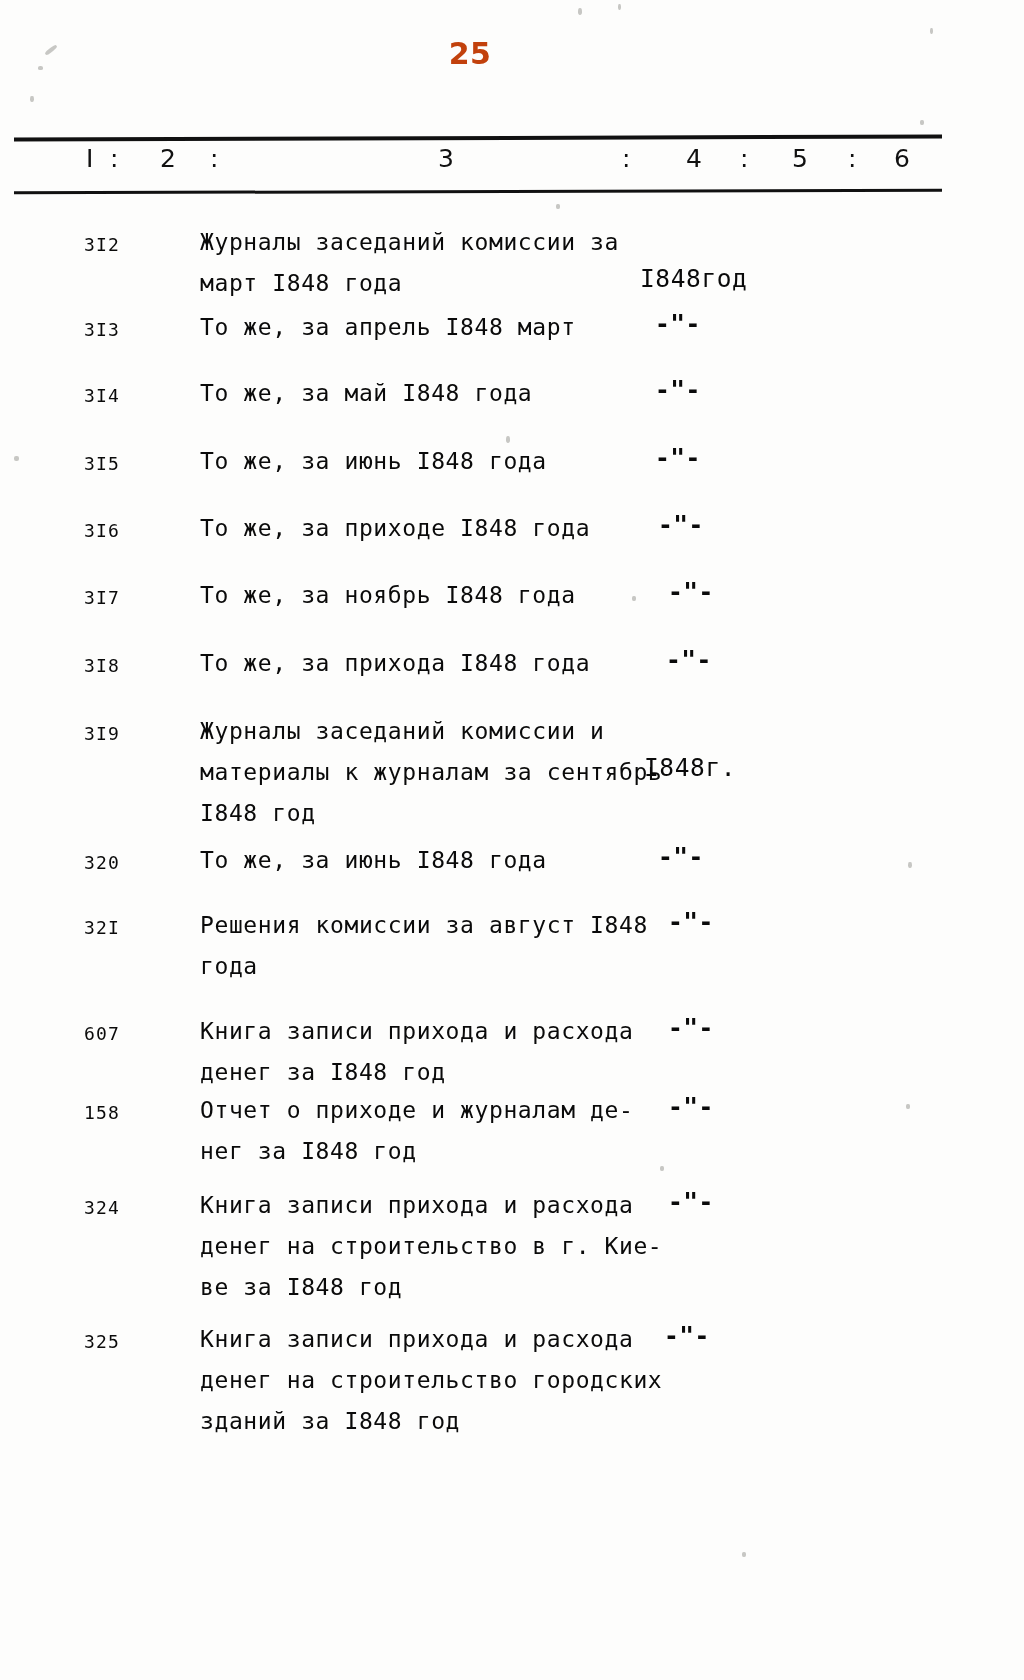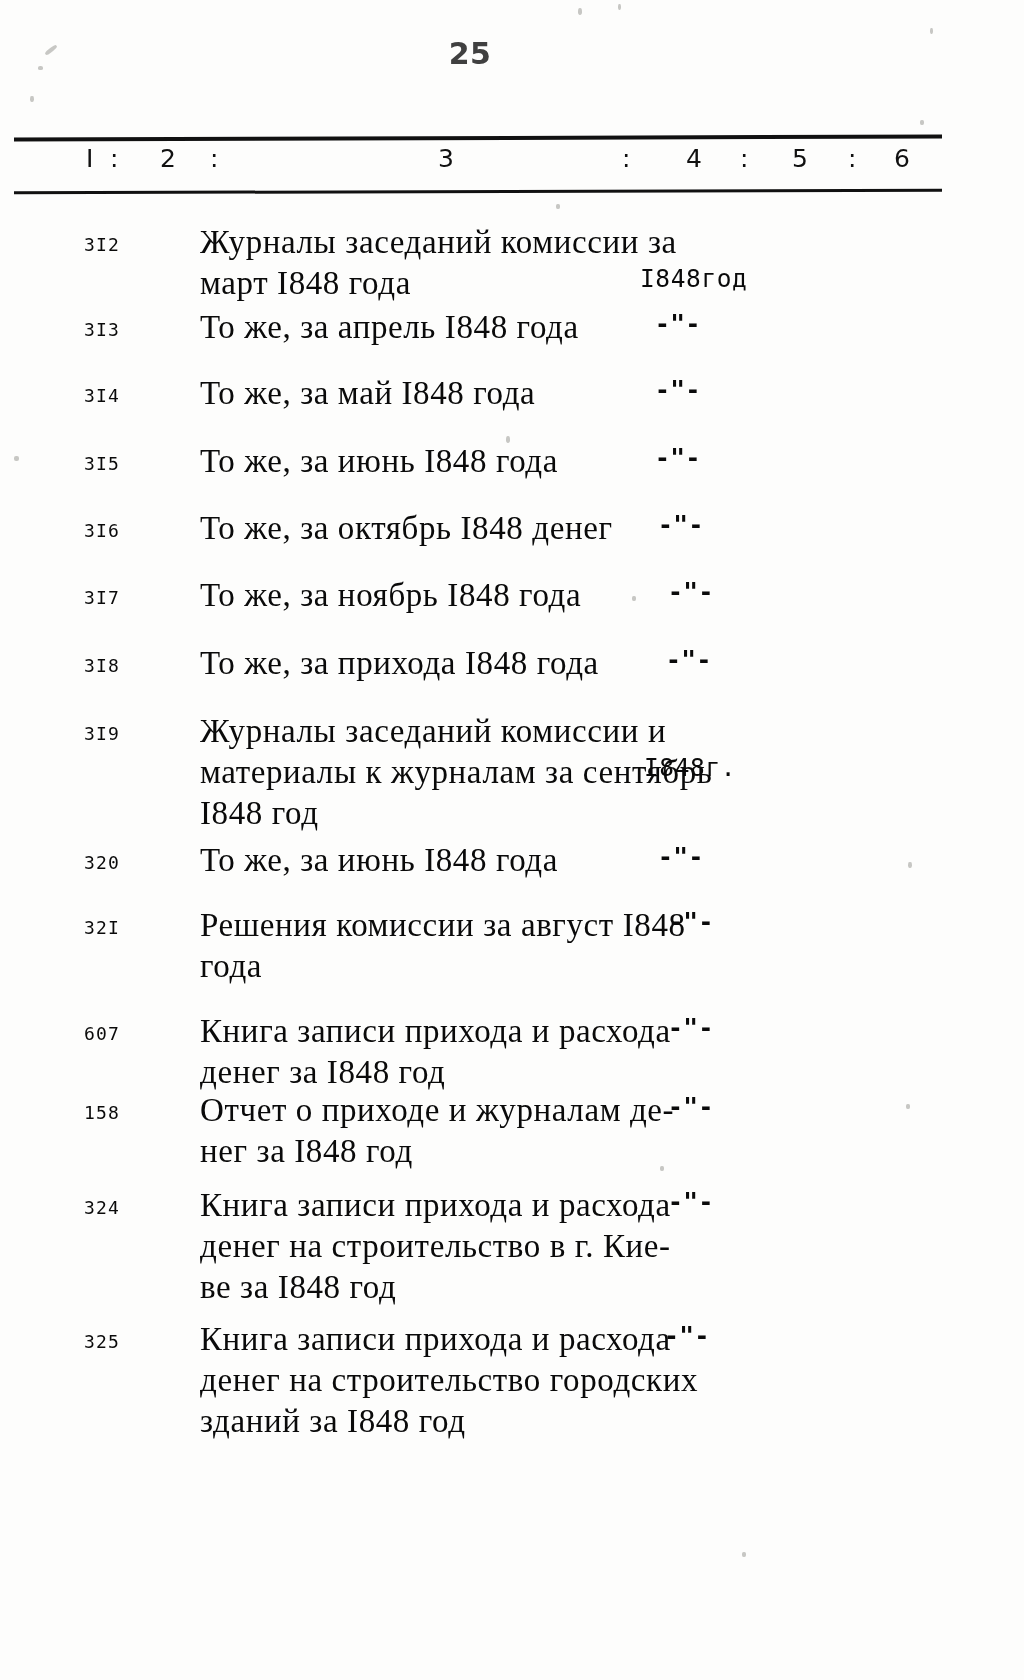--- a/index.html
+++ b/index.html
@@ -29,21 +29,21 @@
   .page-number {
     position: absolute;
     top: 36px;
     left: 0;
     width: 940px;
     text-align: center;
     font-family: "DejaVu Sans", sans-serif;
     font-size: 30px;
     font-weight: 600;
     letter-spacing: .5px;
-    color: #404040;
+    color: #c2410c;
   }
 
   
   .rule {
     position: absolute;
     left: 14px;
     width: 928px;
     background: #111;
   }
   .rule.top    { top: 136px;  height: 4px; transform: rotate(-0.18deg); }
@@ -90,25 +90,24 @@
     left: 84px;
     top: 12px;
     font-size: 18px;
     letter-spacing: 1.2px;
     white-space: pre;
   }
   .desc {
     position: absolute;
     left: 200px;
     top: 0;
-    font-size: 33px;
+    font-size: 23px;
     line-height: 41px;
     letter-spacing: .6px;
     white-space: pre;
-    font-family: Liberation Serif, serif;
   }
   .date {
     position: absolute;
     top: 0;
     font-size: 24.5px;
     letter-spacing: .6px;
     white-space: pre;
     margin-top: 42px;
   }
   .ditto {
@@ -162,36 +161,36 @@
 
   <div class="body" id="rows-container">
       <div class="row" style="top: 222px;">
         <div class="num">3I2</div>
         <div class="desc">Журналы заседаний комиссии за
 март I848 года</div>
         <div class="date" style="left: 640px;">I848год</div>
       </div>
       <div class="row" style="top: 307px;">
         <div class="num">3I3</div>
-        <div class="desc">То же, за апрель I848 года</div>
+        <div class="desc">То же, за апрель I848 март</div>
         <div class="ditto" style="left: 655px;">-"-</div>
       </div>
       <div class="row" style="top: 373px;">
         <div class="num">3I4</div>
         <div class="desc">То же, за май I848 года</div>
         <div class="ditto" style="left: 655px;">-"-</div>
       </div>
       <div class="row" style="top: 441px;">
         <div class="num">3I5</div>
         <div class="desc">То же, за июнь I848 года</div>
         <div class="ditto" style="left: 655px;">-"-</div>
       </div>
       <div class="row" style="top: 508px;">
         <div class="num">3I6</div>
-        <div class="desc">То же, за октябрь I848 денег</div>
+        <div class="desc">То же, за приходе I848 года</div>
         <div class="ditto" style="left: 658px;">-"-</div>
       </div>
       <div class="row" style="top: 575px;">
         <div class="num">3I7</div>
         <div class="desc">То же, за ноябрь I848 года</div>
         <div class="ditto" style="left: 668px;">-"-</div>
       </div>
       <div class="row" style="top: 643px;">
         <div class="num">3I8</div>
         <div class="desc">То же, за прихода I848 года</div>

